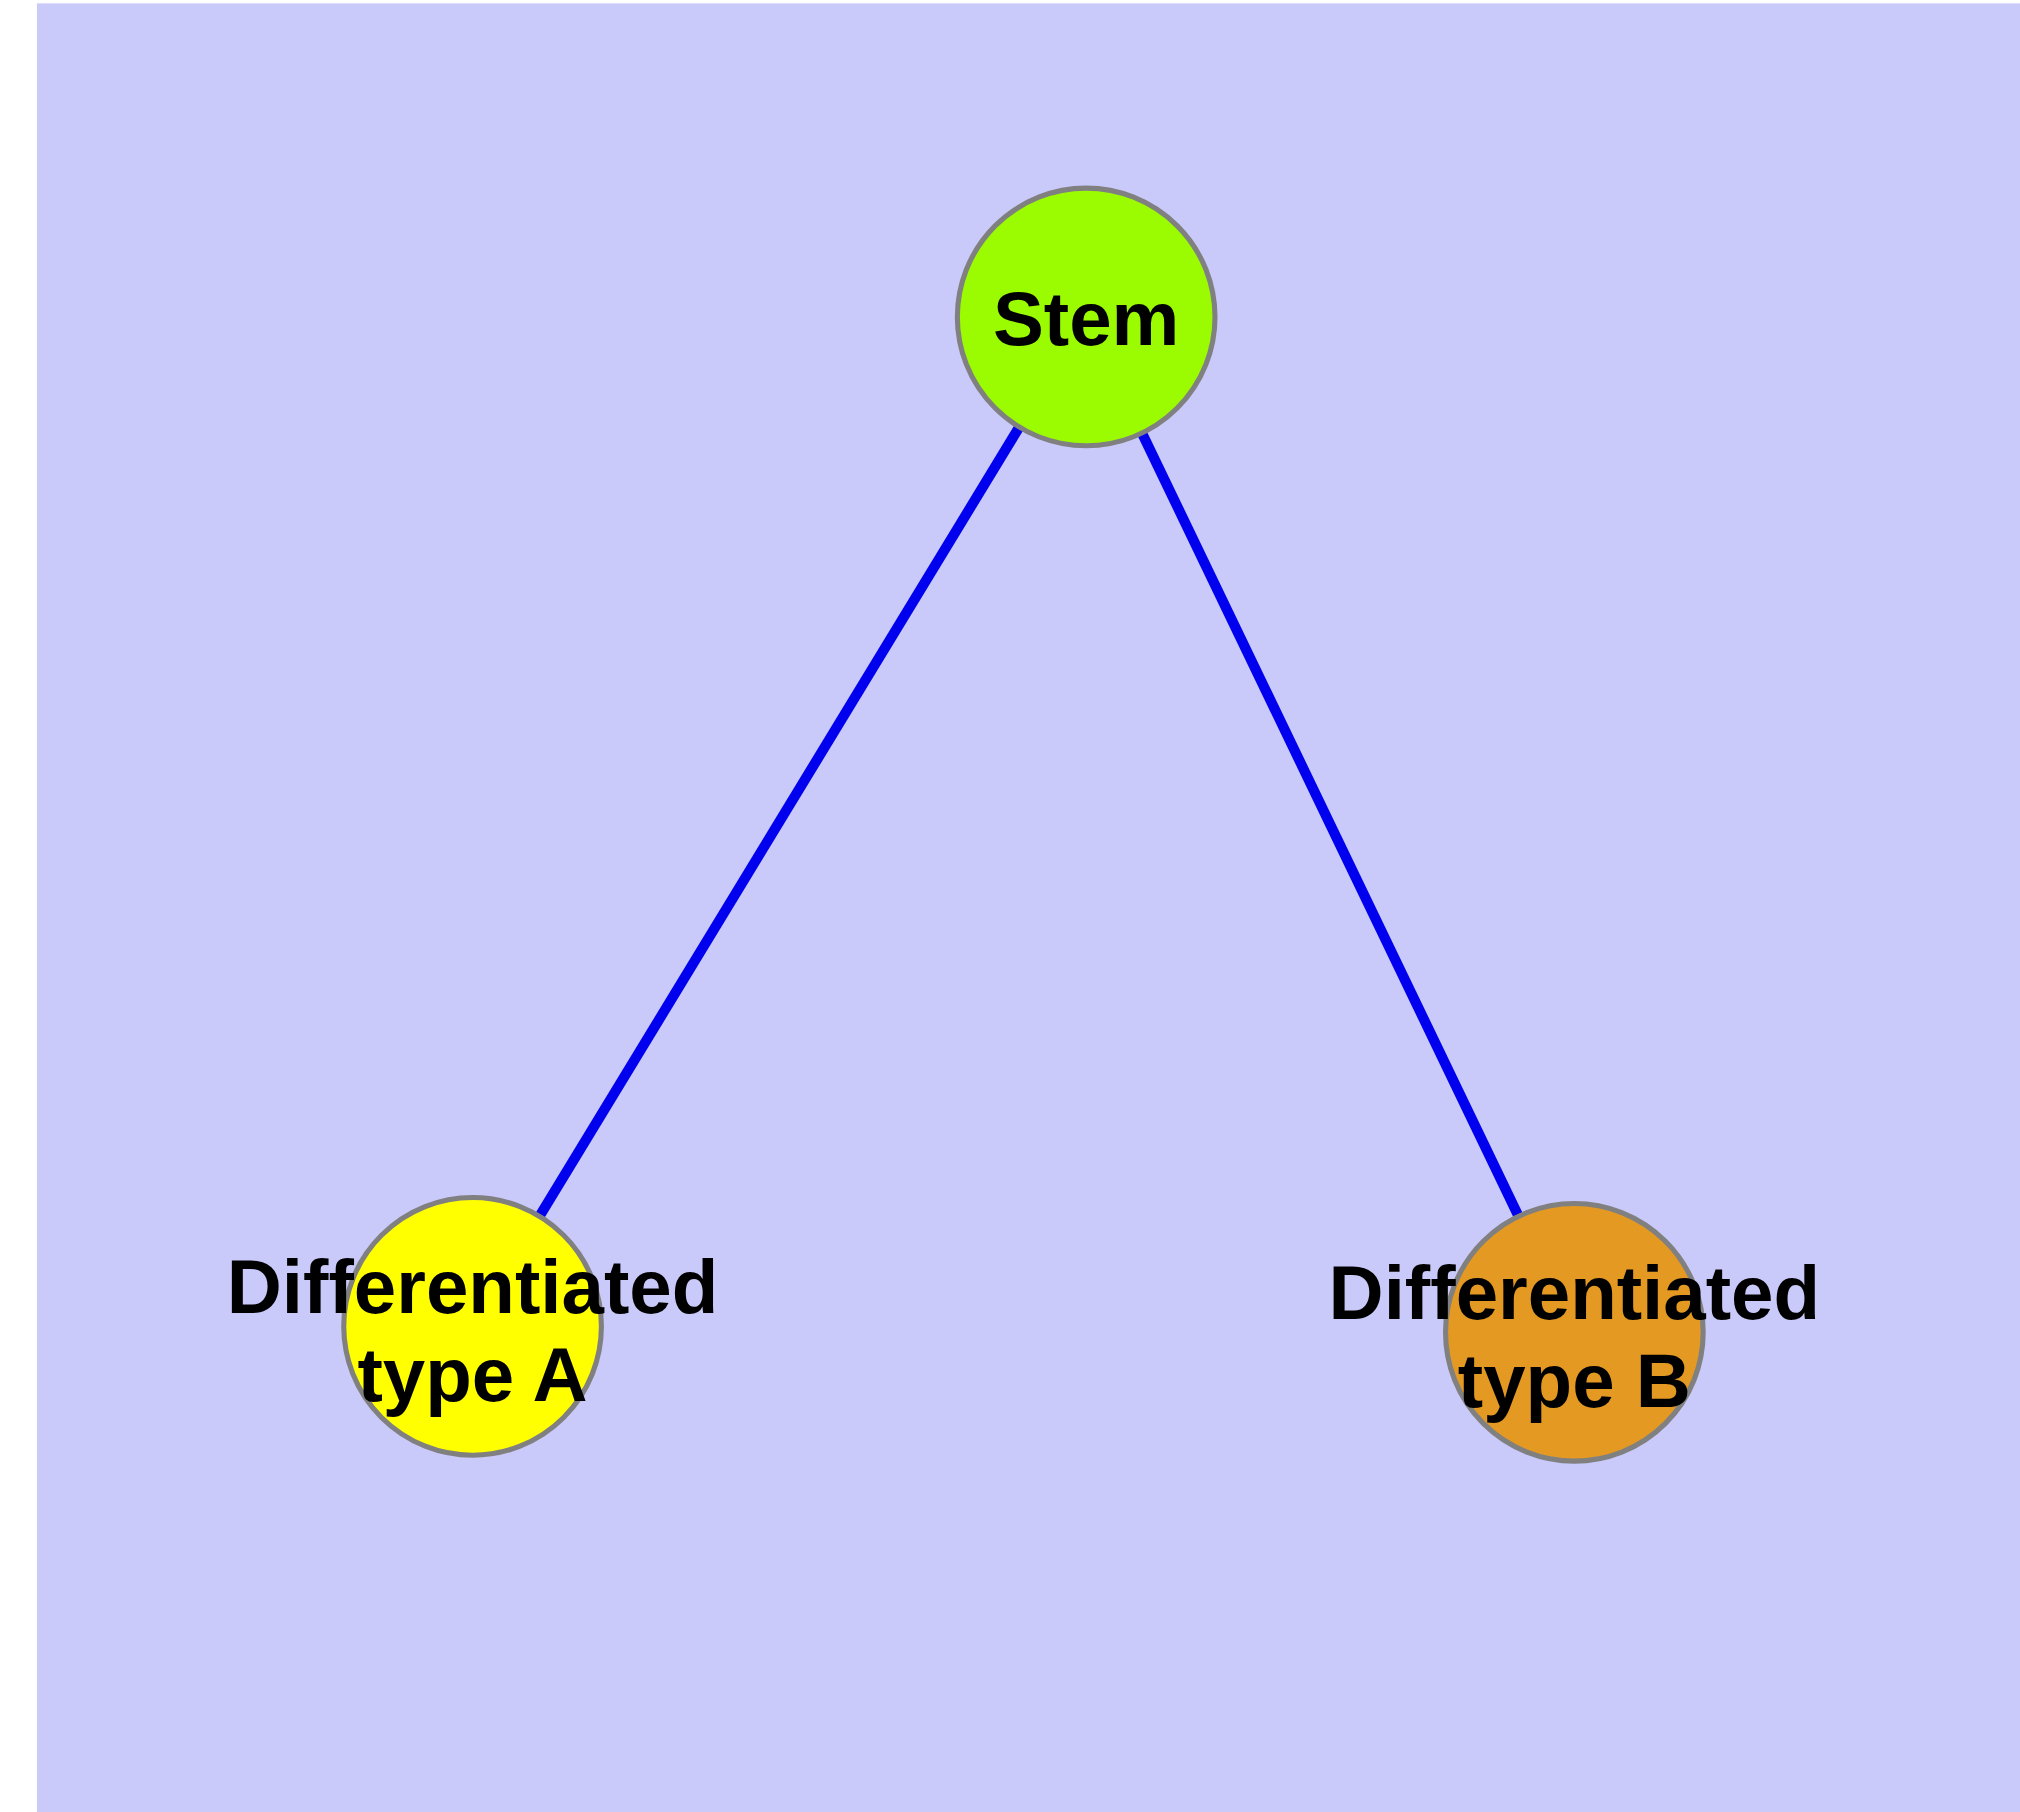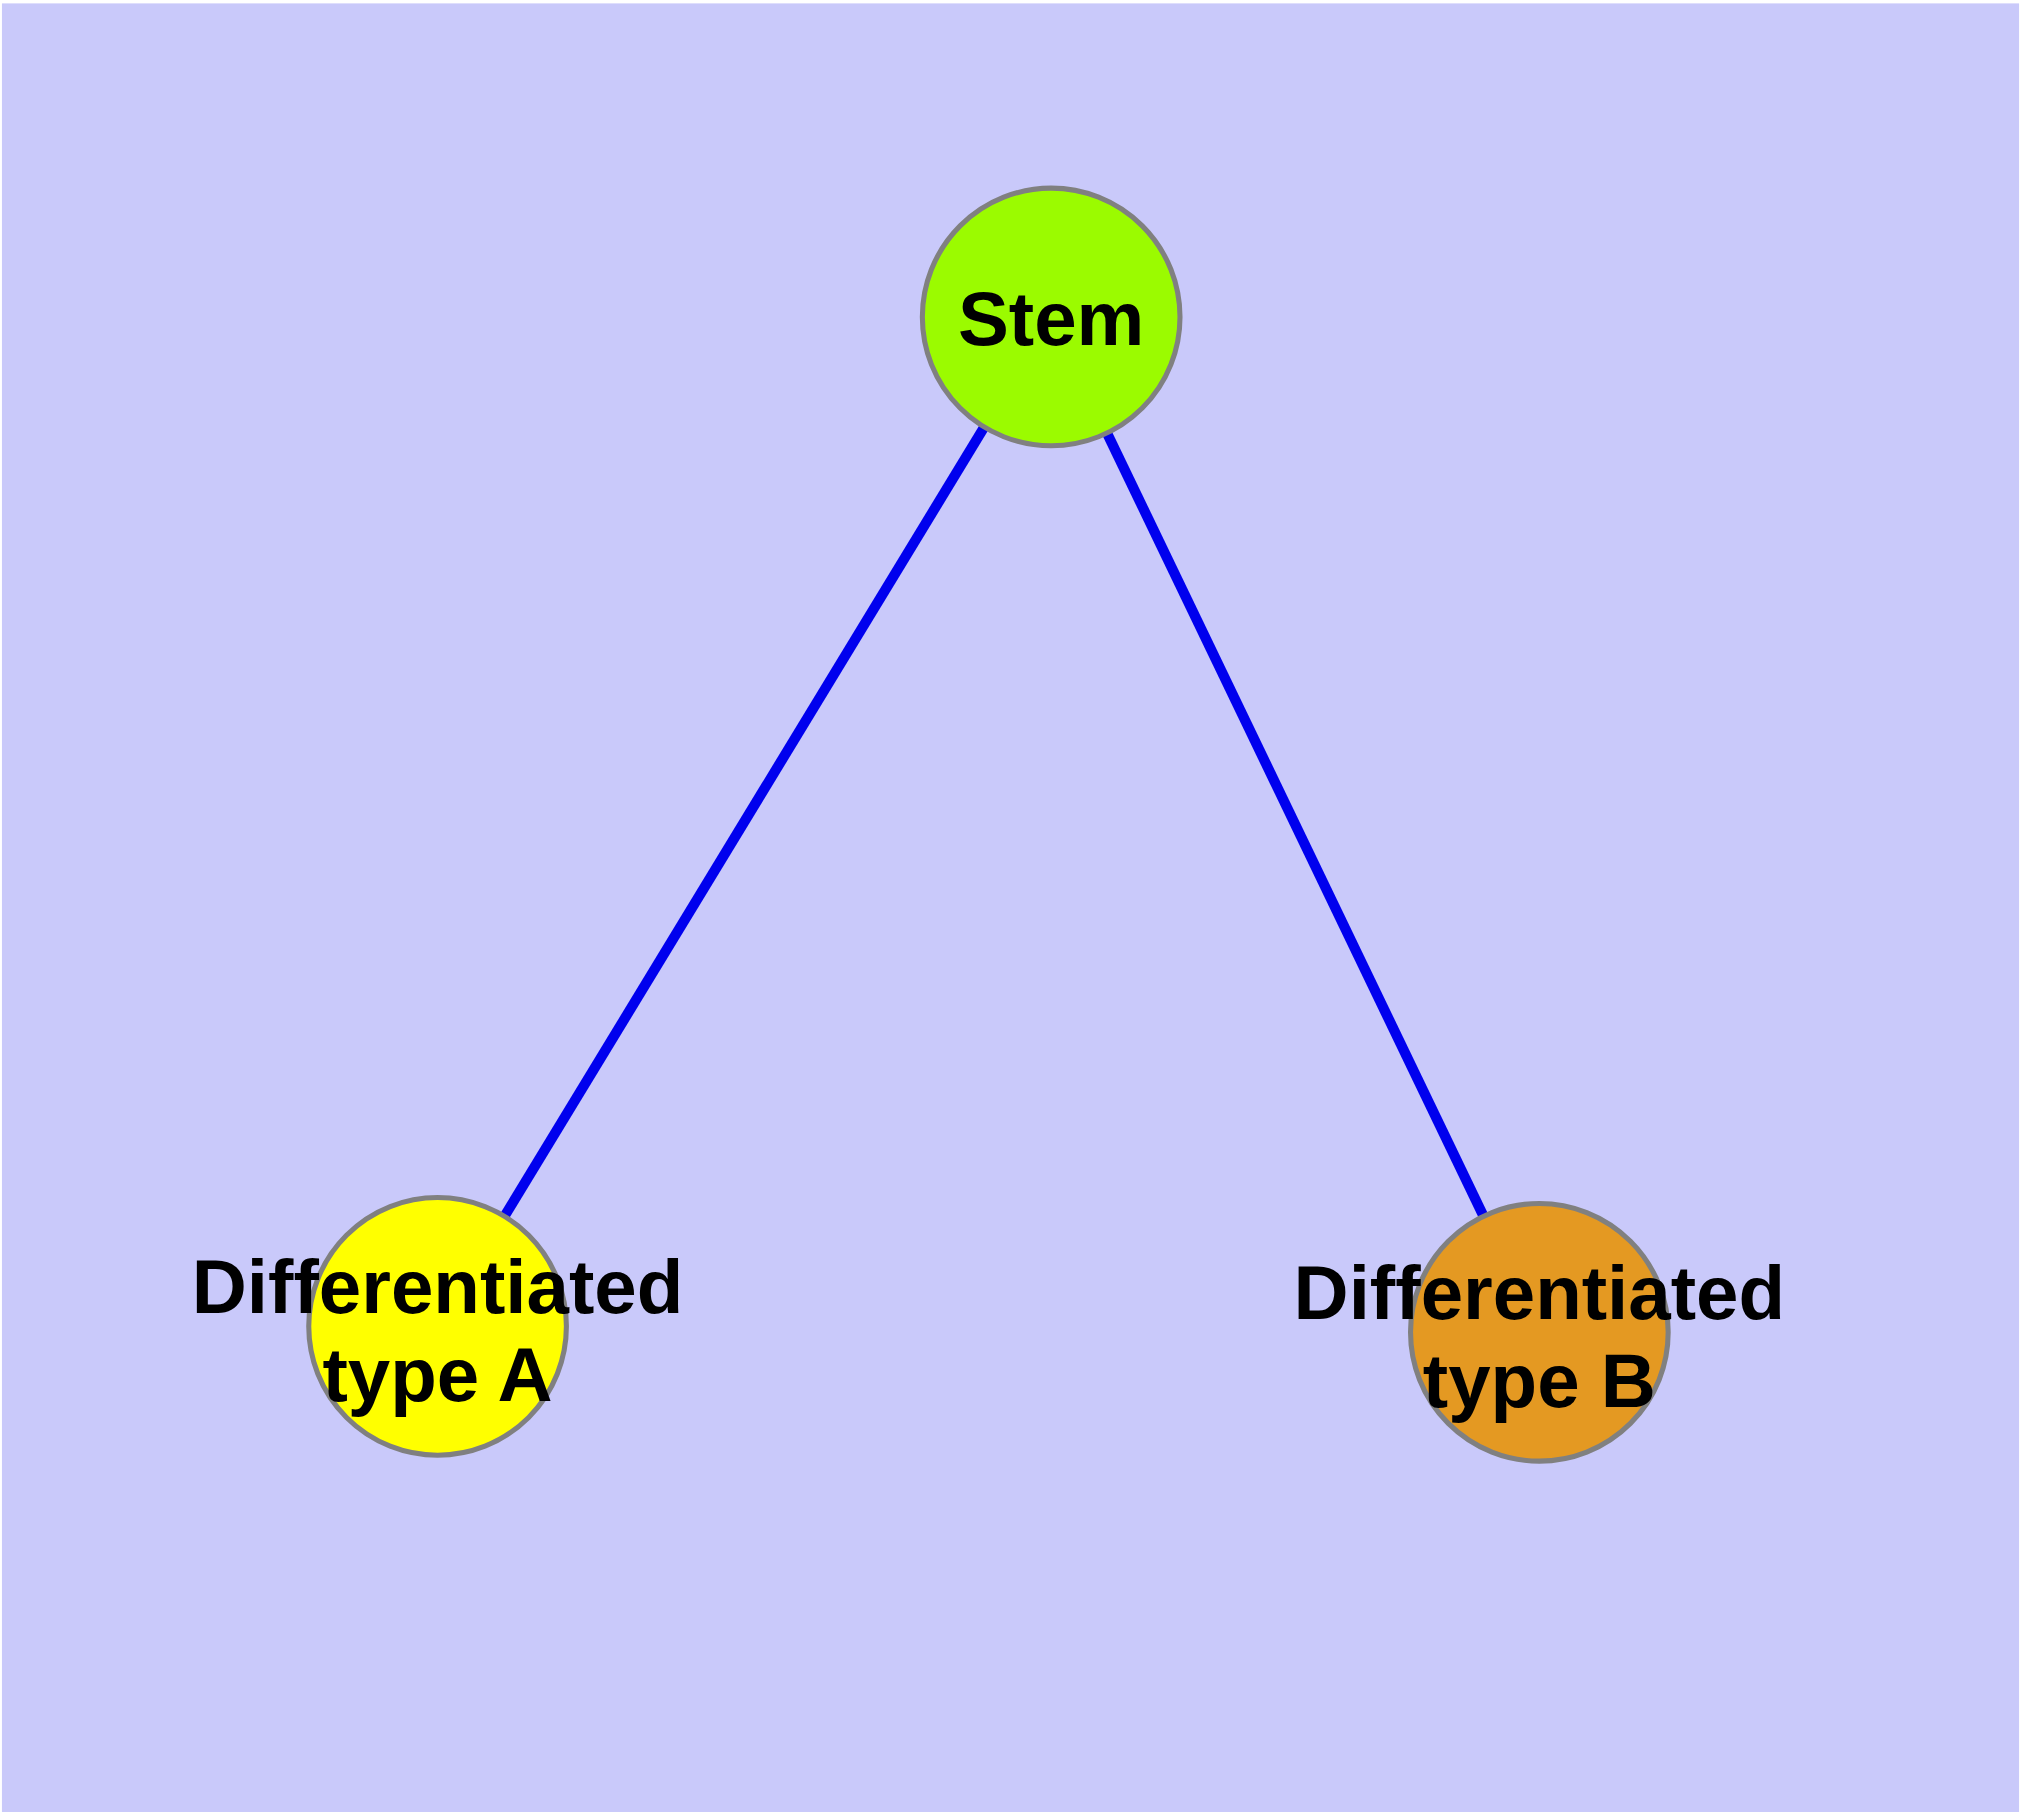--- a/index.html
+++ b/index.html
@@ -8,20 +8,21 @@
     background: #ffffff;
     width: 2021px;
     height: 1812px;
     overflow: hidden;
   }
   .stage {
     position: relative;
     width: 1797px;
     height: 1812px;
     background: #ffffff; 
+    margin-left: 35px;
   }
   svg.graph {
     display: block;
     width: 2021px;
     height: 1812px;
   }
   .edge {
     stroke-width: 12;
     stroke-linecap: butt;
     fill: none;

